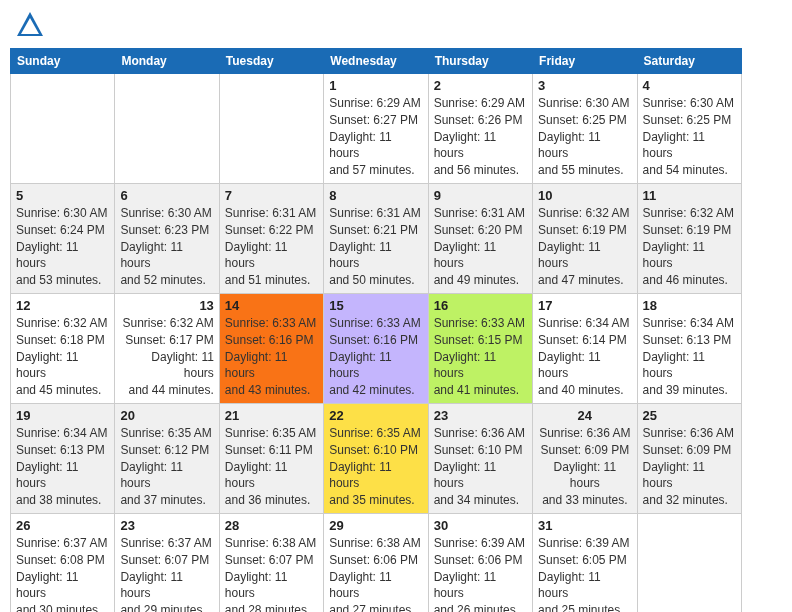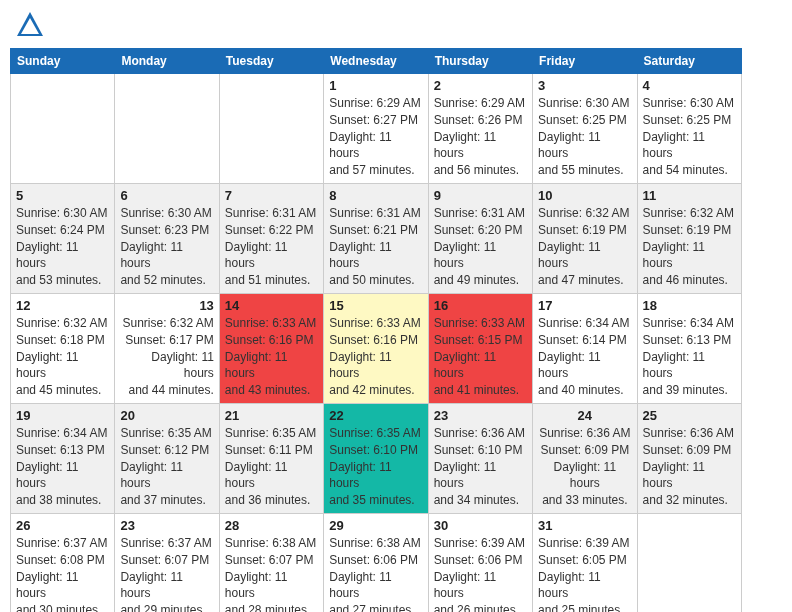--- a/index.html
+++ b/index.html
@@ -222,35 +222,35 @@
 Daylight: 11 hours
 and 45 minutes.</div>
           </td>
           <td style="background-color: rgb(255, 255, 255); text-align: right;">
             <span class="day-num">13</span>
             <div class="day-info" style="white-space: pre-line;">Sunrise: 6:32 AM
 Sunset: 6:17 PM
 Daylight: 11 hours
 and 44 minutes.</div>
           </td>
-          <td style="background-color: #ef4444; margin-top: 44px;">
+          <td style="background-color: #f97316; margin-top: 44px;">
             <span class="day-num">14</span>
             <div class="day-info" style="white-space: pre-line;">Sunrise: 6:33 AM
 Sunset: 6:16 PM
 Daylight: 11 hours
 and 43 minutes.</div>
           </td>
-          <td style="background-color: #fef9c3;">
+          <td style="background-color: #c4b5fd;">
             <span class="day-num">15</span>
             <div class="day-info" style="white-space: pre-line;">Sunrise: 6:33 AM
 Sunset: 6:16 PM
 Daylight: 11 hours
 and 42 minutes.</div>
           </td>
-          <td style="background-color: #ef4444;">
+          <td style="background-color: #bef264;">
             <span class="day-num">16</span>
             <div class="day-info" style="white-space: pre-line;">Sunrise: 6:33 AM
 Sunset: 6:15 PM
 Daylight: 11 hours
 and 41 minutes.</div>
           </td>
           <td style="background-color: rgb(255, 255, 255);">
             <span class="day-num">17</span>
             <div class="day-info" style="white-space: pre-line;">Sunrise: 6:34 AM
 Sunset: 6:14 PM
@@ -280,21 +280,21 @@
 Daylight: 11 hours
 and 37 minutes.</div>
           </td>
           <td style="background-color: rgb(240, 240, 240); margin-top: 40px;">
             <span class="day-num">21</span>
             <div class="day-info" style="white-space: pre-line;">Sunrise: 6:35 AM
 Sunset: 6:11 PM
 Daylight: 11 hours
 and 36 minutes.</div>
           </td>
-          <td style="background-color: #14b8a6;">
+          <td style="background-color: #fde047;">
             <span class="day-num">22</span>
             <div class="day-info" style="white-space: pre-line;">Sunrise: 6:35 AM
 Sunset: 6:10 PM
 Daylight: 11 hours
 and 35 minutes.</div>
           </td>
           <td style="background-color: rgb(240, 240, 240);">
             <span class="day-num">23</span>
             <div class="day-info" style="white-space: pre-line;">Sunrise: 6:36 AM
 Sunset: 6:10 PM

